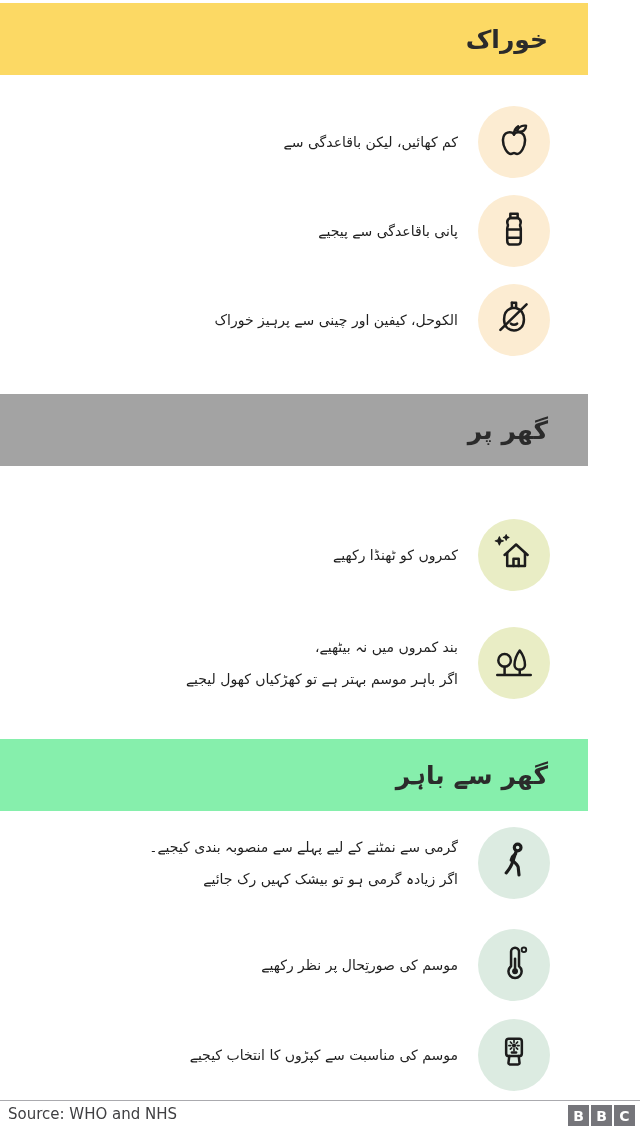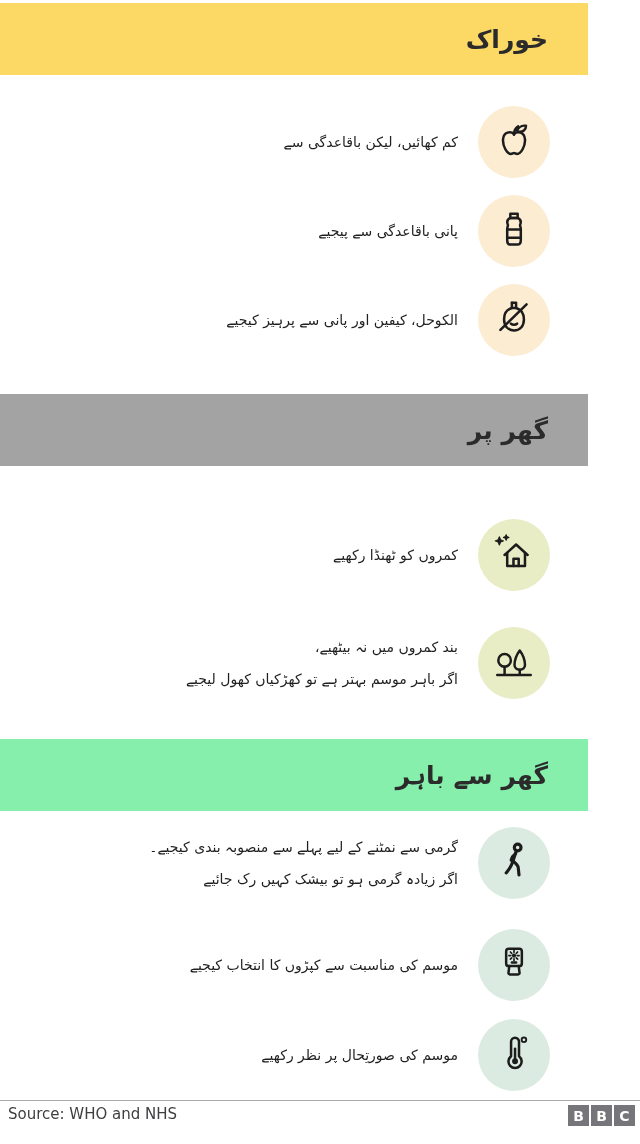--- a/index.html
+++ b/index.html
@@ -91,21 +91,21 @@
           <span class="icon-circle" style="background: rgb(252, 236, 210);">
             <svg viewBox="0 0 44 44" fill="none" stroke="#1c1c1c" stroke-width="2.4" stroke-linecap="round" stroke-linejoin="round" xmlns="http://www.w3.org/2000/svg">
               <path d="M20 5.5 L24 5.5 L24 10.5"></path>
               <path d="M20 5.5 L20 10.5"></path>
               <path d="M20 10.5 C15 12 12.5 16 12.5 21.5 C12.5 28 16.5 32 22 32 C27.5 32 31.5 28 31.5 21.5 C31.5 16 29 12 24 10.5 Z"></path>
               <path d="M19 25.5 C20.5 27 23.5 27 25 25.5"></path>
               <path d="M34 7 L9 31.5"></path>
             </svg>
           </span>
           <div class="item-text">
-            <div>الکوحل، کیفین اور پانی سے پرہیز کیجیے</div>
+            <div>الکوحل، کیفین اور چینی سے پرہیز خوراک</div>
           </div>
         </div>
       </div>
     </section>
     <section class="section section-1">
       <div class="band" style="background: #a3a3a3;">
         <div class="band-title">گھر پر</div>
       </div>
       <div class="items">
         <div class="item">
@@ -150,20 +150,33 @@
               <circle cx="25.5" cy="7.2" r="3.2"></circle>
               <path d="M24 11 C23 14 22 17 21 20"></path>
               <path d="M23.6 13 C21.5 14.5 20 16.5 19.3 19.3"></path>
               <path d="M21 20 C23.5 22 25.5 24 26 26 C26.3 28.5 26.5 31 26.8 33.5"></path>
               <path d="M21 20 C20 24 17.5 28 14.5 31.5"></path>
             </svg>
           </span>
           <div class="item-text">
             <div>گرمی سے نمٹنے کے لیے پہلے سے منصوبہ بندی کیجیے۔</div>
             <div>اگر زیادہ گرمی ہو تو بیشک کہیں رک جائیے</div>
+          </div>
+        </div>
+        <div class="item">
+          <span class="icon-circle" style="background: rgb(220, 235, 225);">
+            <svg viewBox="0 0 44 44" fill="none" stroke="#1c1c1c" stroke-width="2.4" stroke-linecap="round" stroke-linejoin="round" xmlns="http://www.w3.org/2000/svg">
+              <path d="M19.2 9.2 A3.8 3.8 0 0 1 26.8 9.2 L26.8 23.2 A6.3 6.3 0 1 1 19.2 23.2 Z"></path>
+              <path d="M23 16 L23 25.5"></path>
+              <circle cx="23" cy="28" r="2.8" fill="#1c1c1c" stroke="none"></circle>
+              <circle cx="31.5" cy="7.5" r="2.2" stroke-width="1.8"></circle>
+            </svg>
+          </span>
+          <div class="item-text">
+            <div>موسم کی صورتِحال پر نظر رکھیے</div>
           </div>
         </div>
         <div class="item">
           <span class="icon-circle" style="background: rgb(220, 235, 225);">
             <svg viewBox="0 0 44 44" fill="none" stroke="#1c1c1c" stroke-width="2.4" stroke-linecap="round" stroke-linejoin="round" xmlns="http://www.w3.org/2000/svg">
               <rect x="14.5" y="6.5" width="15" height="16.5" rx="2.5"></rect>
               <path d="M17.5 23 L16.7 29.5 C16.6 30.4 17.3 31 18.1 31 L25.9 31 C26.7 31 27.4 30.4 27.3 29.5 L26.5 23"></path>
               <circle cx="22" cy="13" r="2" fill="#1c1c1c" stroke="none"></circle>
               <g stroke-width="1.6">
                 <path d="M25.1 13 L26.9 13"></path>
@@ -175,33 +188,20 @@
                 <path d="M22 9.9 L22 8.1"></path>
                 <path d="M24.19 10.81 L25.46 9.54"></path>
               </g>
               <path d="M20 19.5 L24 19.5"></path>
             </svg>
           </span>
           <div class="item-text">
             <div>موسم کی مناسبت سے کپڑوں کا انتخاب کیجیے</div>
           </div>
         </div>
-        <div class="item">
-          <span class="icon-circle" style="background: rgb(220, 235, 225);">
-            <svg viewBox="0 0 44 44" fill="none" stroke="#1c1c1c" stroke-width="2.4" stroke-linecap="round" stroke-linejoin="round" xmlns="http://www.w3.org/2000/svg">
-              <path d="M19.2 9.2 A3.8 3.8 0 0 1 26.8 9.2 L26.8 23.2 A6.3 6.3 0 1 1 19.2 23.2 Z"></path>
-              <path d="M23 16 L23 25.5"></path>
-              <circle cx="23" cy="28" r="2.8" fill="#1c1c1c" stroke="none"></circle>
-              <circle cx="31.5" cy="7.5" r="2.2" stroke-width="1.8"></circle>
-            </svg>
-          </span>
-          <div class="item-text">
-            <div>موسم کی صورتِحال پر نظر رکھیے</div>
-          </div>
-        </div>
       </div>
     </section>
   </div>
 
 <div class="footer">
   <span class="source-text">Source: WHO and NHS</span>
   <span class="bbc-logo">
     <span class="bbc-block">B</span>
     <span class="bbc-block">B</span>
     <span class="bbc-block">C</span>

